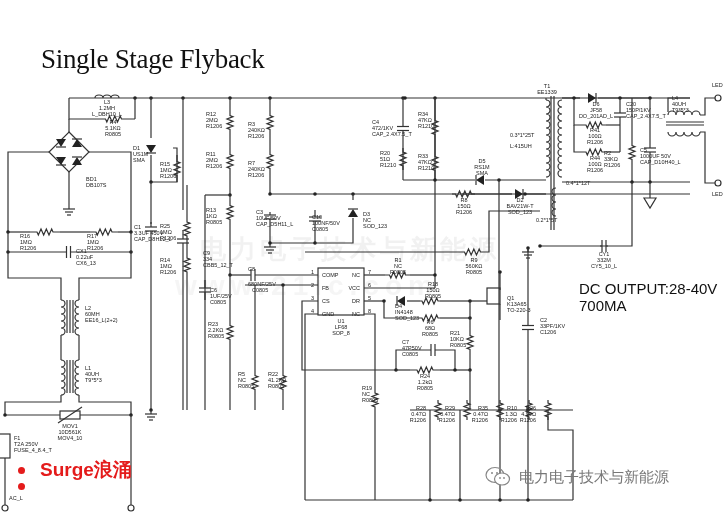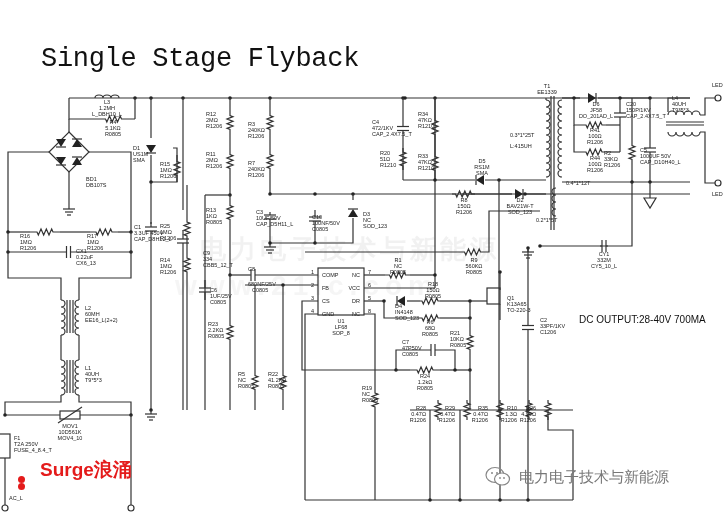--- a/index.html
+++ b/index.html
@@ -1,25 +1,25 @@
 <!DOCTYPE html>
 <html><head>
 <meta charset="utf-8">
 <style>
   html,body{margin:0;padding:0;background:#fff;}
   #root{position:relative;width:723px;height:513px;overflow:hidden;background:#fff;font-family:"Liberation Sans",sans-serif;}
-  #title{position:absolute;left:41px;top:44px;font-size:27px;color:#111;font-family:Liberation Mono, monospace;letter-spacing:-0.3px;}
+  #title{position:absolute;left:41px;top:44px;font-size:27px;color:#111;font-family:Liberation Serif, serif;letter-spacing:-0.3px;}
   svg#sch{position:absolute;left:0;top:0;}
   .w{stroke:#333;stroke-width:1.2;fill:none;}
   .lbl{font-family:"Liberation Sans",sans-serif;font-size:5.5px;fill:#222;}
-  .out{position:absolute;left:579px;top:280px;font-size:10px;color:#111;margin-top:34px;}
+  .out{position:absolute;left:579px;top:280px;font-size:15px;color:#111;}
   .wm{position:absolute;font-size:26px;color:rgba(180,180,180,0.18);font-weight:bold;letter-spacing:4px;}
   .wm2{position:absolute;font-size:28px;color:rgba(190,190,190,0.16);font-weight:bold;letter-spacing:6px;}
   .bullets{position:absolute;left:18px;top:457px;color:#e41b1b;font-weight:bold;font-size:19px;line-height:26px;}
-  .bullets .b{display:flex;align-items:flex-end;}
+  .bullets .b{display:flex;align-items:center;}
   .bullets .dot{display:inline-block;width:7px;height:7px;border-radius:50%;background:#e41b1b;margin-right:15px;}
   .wechat{position:absolute;left:485px;top:466px;display:flex;align-items:center;color:#777;font-size:15px;}
   .wechat svg{margin-right:8px;}
 </style>
 </head>
 <body>
 
 <div id="root">
   <div id="title">Single Stage Flyback</div>
 

